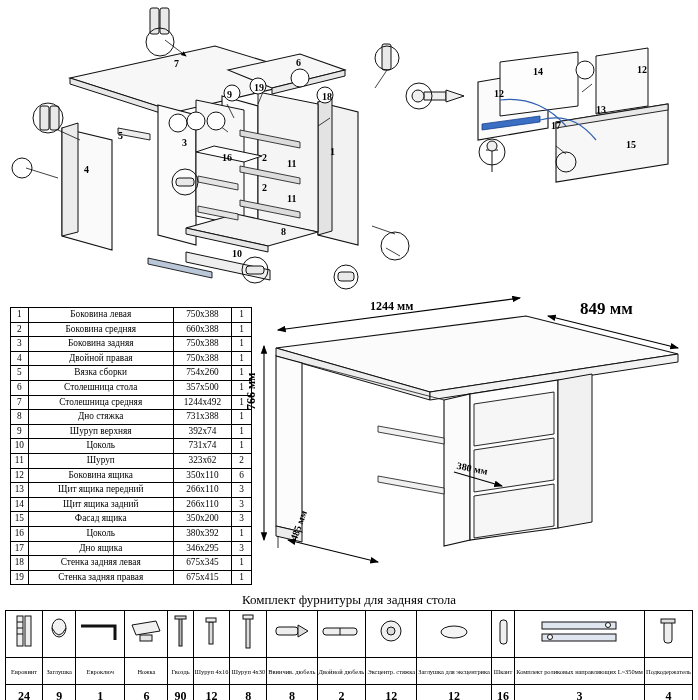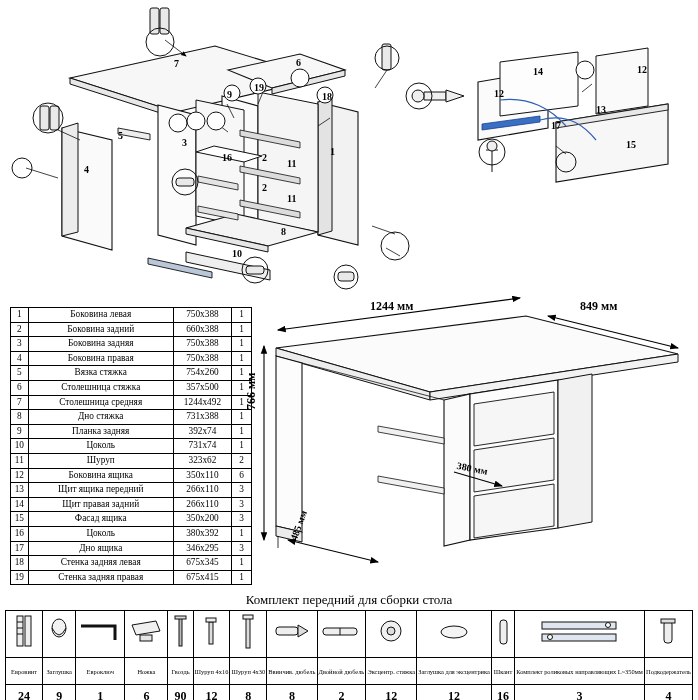--- a/index.html
+++ b/index.html
@@ -184,63 +184,63 @@
   <table id="parts">
     <tbody>
       <tr>
           <td class="num">1</td>
           <td class="nm">Боковина левая</td>
           <td class="dim">750х388</td>
           <td class="qty">1</td>
         </tr>
       <tr>
           <td class="num">2</td>
-          <td class="nm">Боковина задний</td>
+          <td class="nm">Боковина средняя</td>
           <td class="dim">660х388</td>
           <td class="qty">1</td>
         </tr>
       <tr>
           <td class="num">3</td>
           <td class="nm">Боковина задняя</td>
           <td class="dim">750х388</td>
           <td class="qty">1</td>
         </tr>
       <tr>
           <td class="num">4</td>
-          <td class="nm">Боковина правая</td>
+          <td class="nm">Двойной правая</td>
           <td class="dim">750х388</td>
           <td class="qty">1</td>
         </tr>
       <tr>
           <td class="num">5</td>
-          <td class="nm">Вязка стяжка</td>
+          <td class="nm">Вязка сборки</td>
           <td class="dim">754х260</td>
           <td class="qty">1</td>
         </tr>
       <tr>
           <td class="num">6</td>
-          <td class="nm">Столешница стяжка</td>
+          <td class="nm">Столешница стола</td>
           <td class="dim">357х500</td>
           <td class="qty">1</td>
         </tr>
       <tr>
           <td class="num">7</td>
           <td class="nm">Столешница средняя</td>
           <td class="dim">1244х492</td>
           <td class="qty">1</td>
         </tr>
       <tr>
           <td class="num">8</td>
           <td class="nm">Дно стяжка</td>
           <td class="dim">731х388</td>
           <td class="qty">1</td>
         </tr>
       <tr>
           <td class="num">9</td>
-          <td class="nm">Планка задняя</td>
+          <td class="nm">Шуруп верхняя</td>
           <td class="dim">392х74</td>
           <td class="qty">1</td>
         </tr>
       <tr>
           <td class="num">10</td>
           <td class="nm">Цоколь</td>
           <td class="dim">731х74</td>
           <td class="qty">1</td>
         </tr>
       <tr>
@@ -256,21 +256,21 @@
           <td class="qty">6</td>
         </tr>
       <tr>
           <td class="num">13</td>
           <td class="nm">Щит ящика передний</td>
           <td class="dim">266х110</td>
           <td class="qty">3</td>
         </tr>
       <tr>
           <td class="num">14</td>
-          <td class="nm">Щит правая задний</td>
+          <td class="nm">Щит ящика задний</td>
           <td class="dim">266х110</td>
           <td class="qty">3</td>
         </tr>
       <tr>
           <td class="num">15</td>
           <td class="nm">Фасад ящика</td>
           <td class="dim">350х200</td>
           <td class="qty">3</td>
         </tr>
       <tr>
@@ -338,27 +338,27 @@
 
       <line x1="6" y1="46" x2="6" y2="240" stroke="#000" stroke-width="1.1" marker-start="url(#a2s)" marker-end="url(#a2)"></line>
 
       <line x1="196" y1="172" x2="244" y2="186" stroke="#000" stroke-width="1.1" marker-end="url(#a2)"></line>
 
       <line x1="30" y1="240" x2="120" y2="262" stroke="#000" stroke-width="1.1" marker-start="url(#a2s)" marker-end="url(#a2)"></line>
       <line x1="20" y1="236" x2="20" y2="248" stroke="#000" stroke-width="0.8"></line>
     </svg>
 
     <span class="dimtxt" style="left:112px;top:-1px;font-size:12px;">1244 мм</span>
-    <span class="dimtxt" style="left:322px;top:-1px;font-size:12px;">849 мм</span>
+    <span class="dimtxt" style="left:322px;top:-1px;font-size:17px;">849 мм</span>
     <span class="dimtxt" style="left:-14px;top:110px;font-size:12px;transform:rotate(-90deg);transform-origin:left top;">766 мм</span>
     <span class="dimtxt" style="left:200px;top:160px;font-size:10px;transform:rotate(11deg);transform-origin:left top;">380 мм</span>
     <span class="dimtxt" style="left:30px;top:238px;font-size:10px;transform:rotate(-70deg);transform-origin:left top;">485 мм</span>
   </div>
 
-  <div id="fitTitle">Комплект передний для сборки стола</div>
+  <div id="fitTitle">Комплект фурнитуры для задняя стола</div>
 
   <table id="fittings">
     <tbody>
         <tr class="icons">
       <td>
         <svg width="34" height="40">
               <rect x="10" y="4" width="6" height="30" fill="#eee" stroke="#111"></rect>
               <rect x="18" y="4" width="6" height="30" fill="#eee" stroke="#111"></rect>
               <line x1="10" y1="10" x2="16" y2="10" stroke="#111"></line>
               <line x1="10" y1="16" x2="16" y2="16" stroke="#111"></line>

